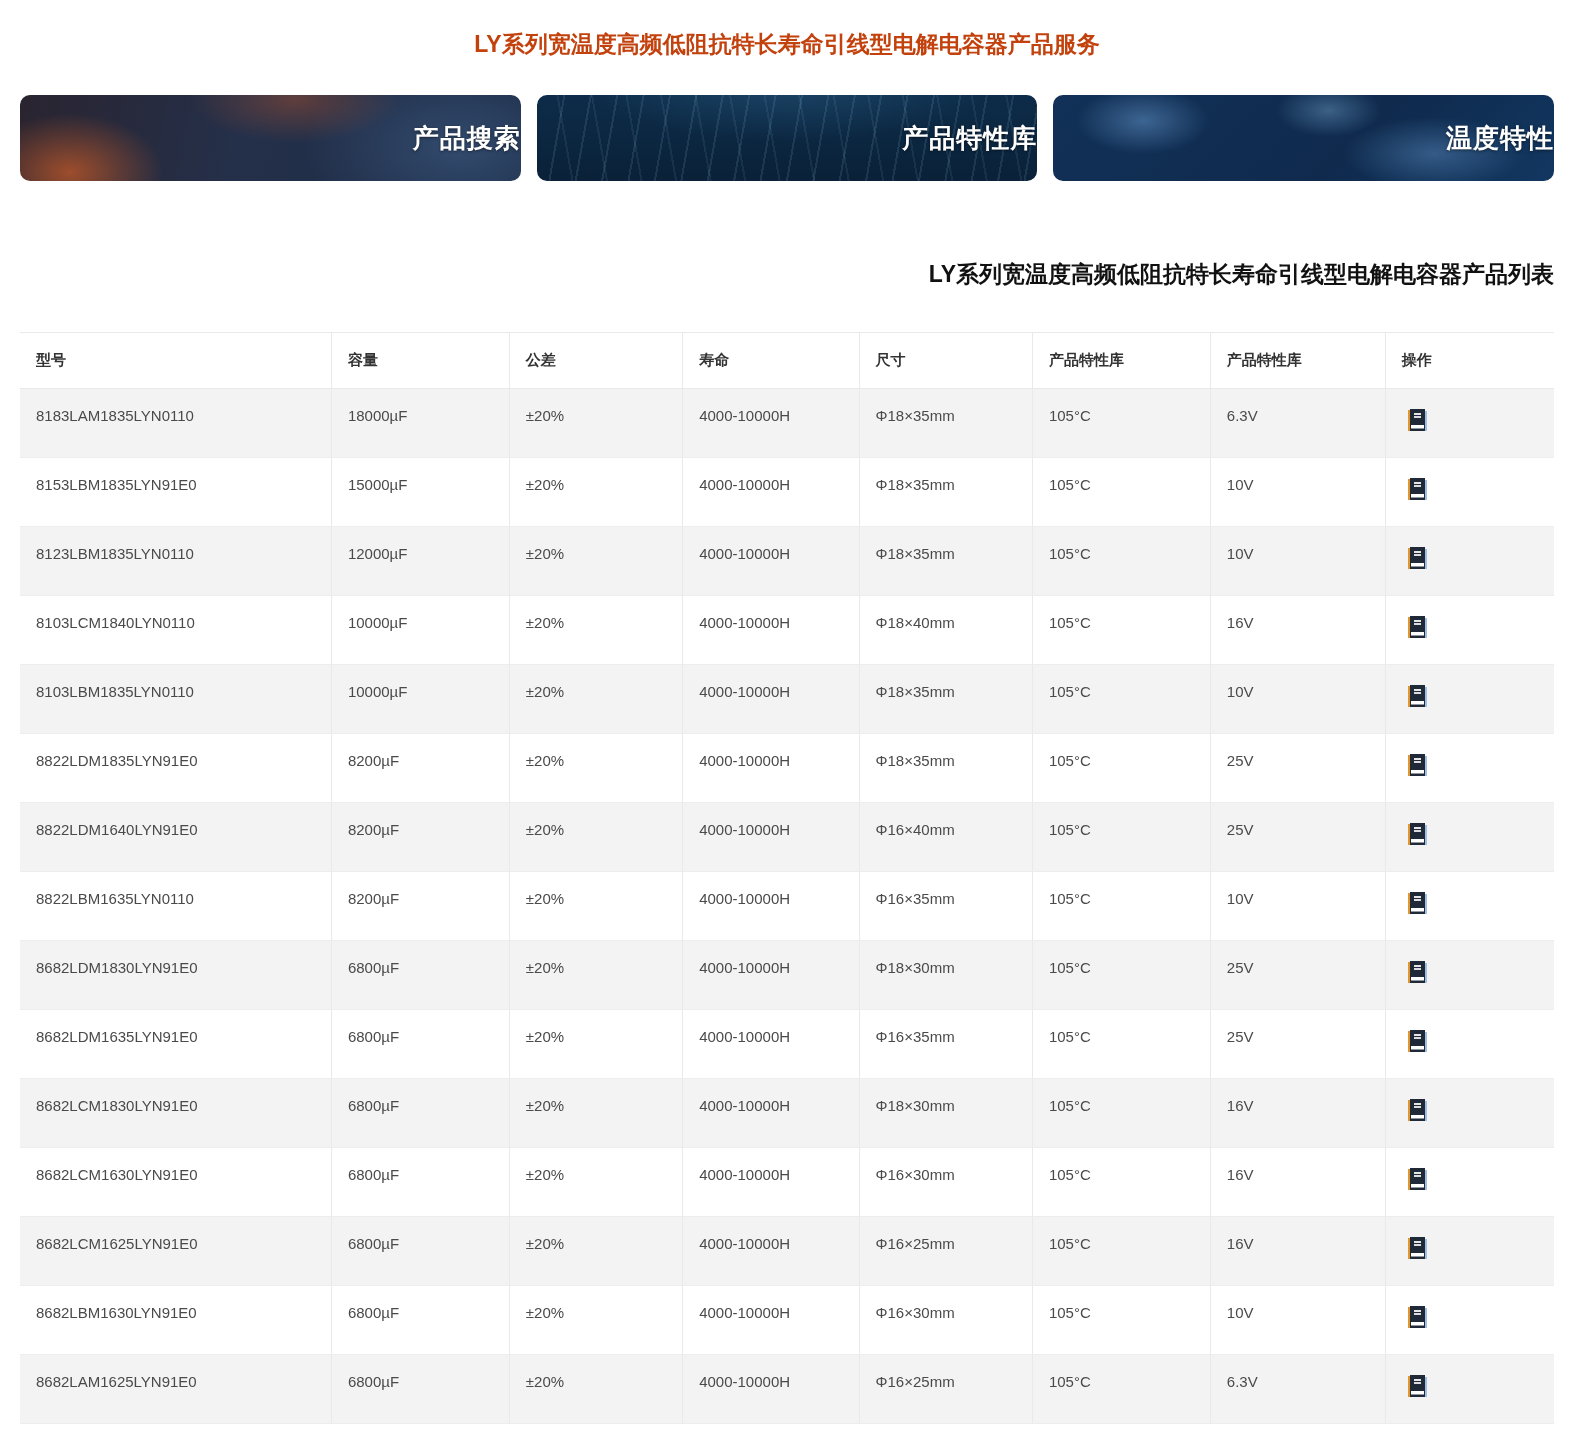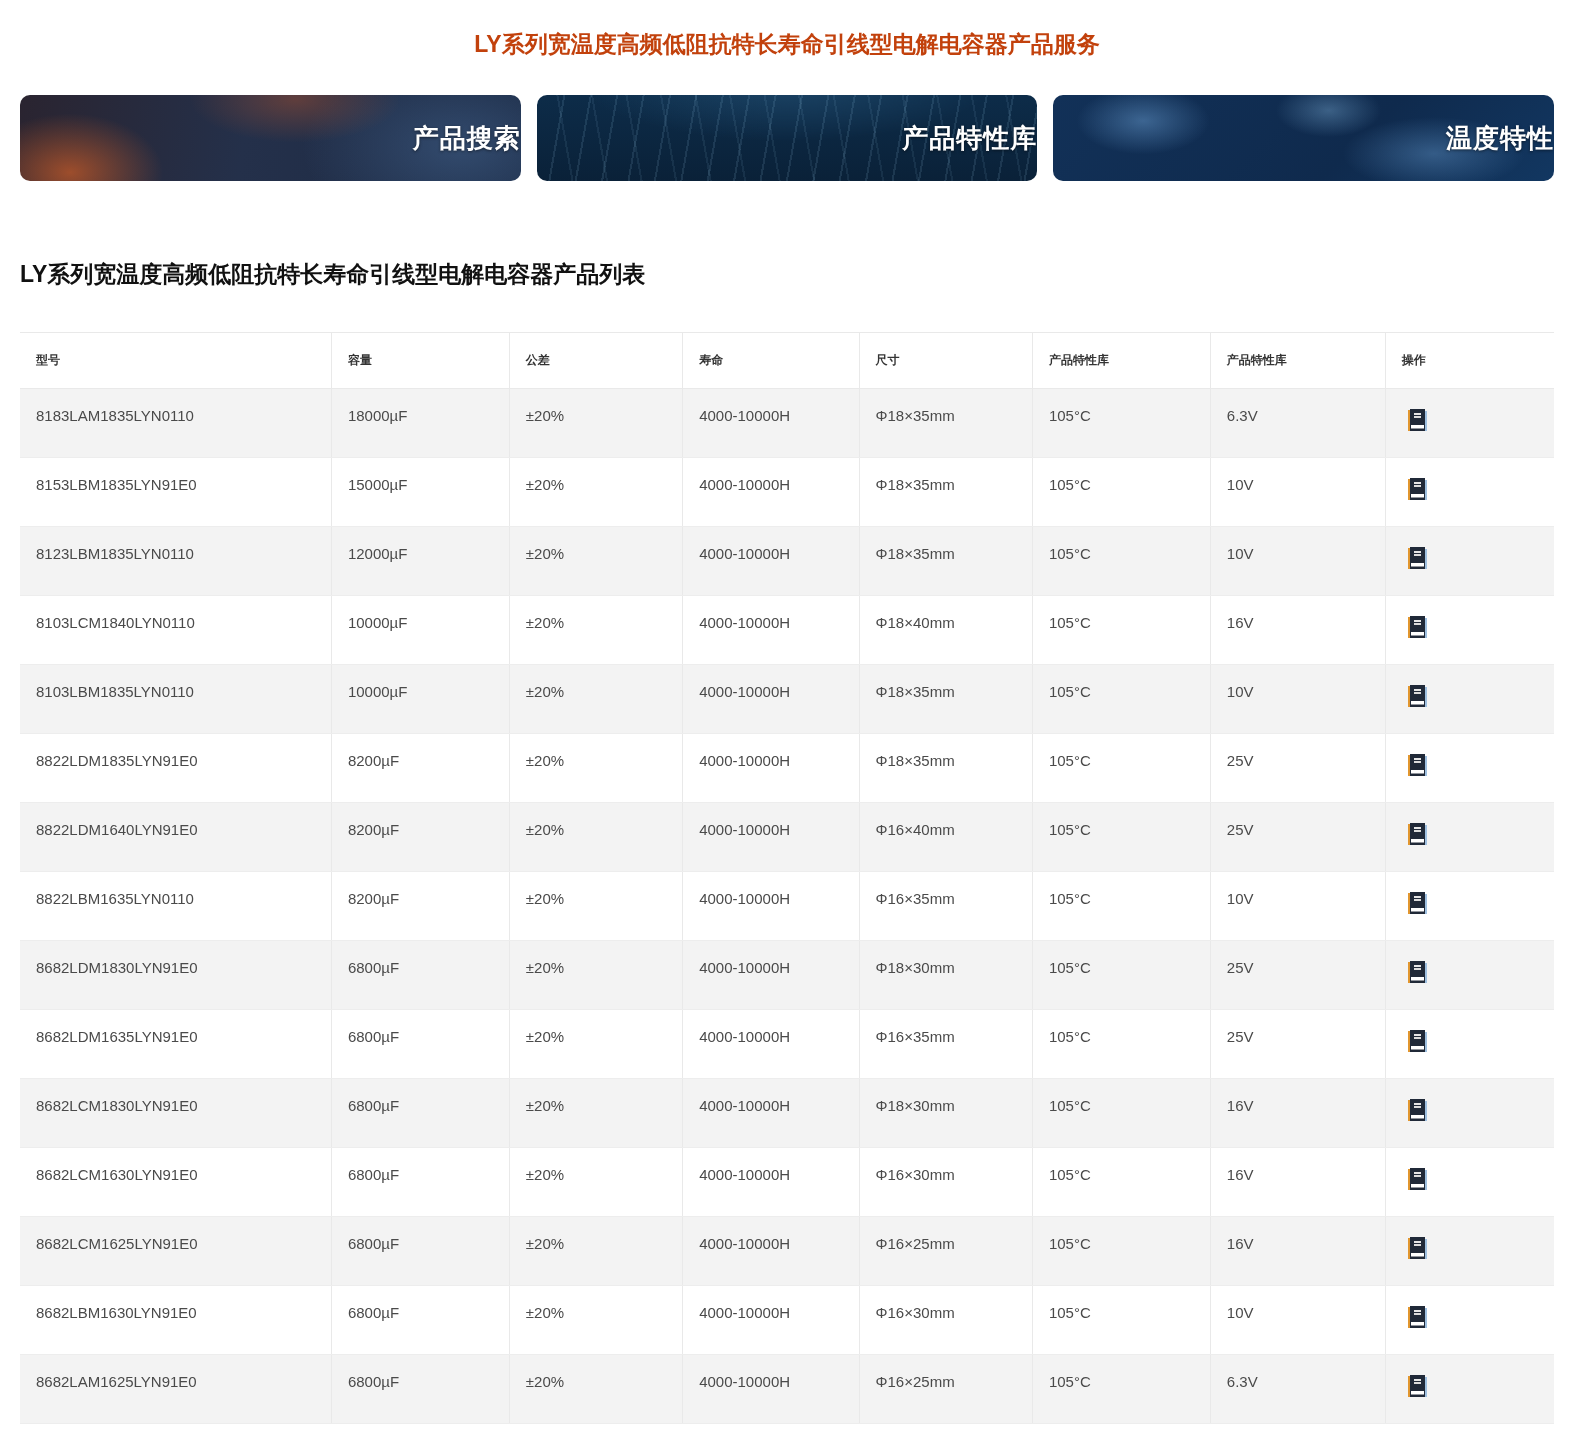--- a/index.html
+++ b/index.html
@@ -14,21 +14,21 @@
   h1.page-title {
     margin:28px 0 0;
     text-align:center;
     font-size:23px;
     line-height:32px;
     font-weight:700;
     color:#c2410c;
   }
   h2.list-title {
     margin:77px 0 0;
-    text-align:left;
+    text-align:right;
     font-size:23px;
     line-height:32px;
     font-weight:700;
     color:#111;
   }
 
   .banners {
     display:flex;
     gap:16px;
     margin-top:35px;
@@ -92,21 +92,21 @@
   table.products col.c-size  { width:11.3%; }
   table.products col.c-temp  { width:11.6%; }
   table.products col.c-volt  { width:11.4%; }
   table.products col.c-act   { width:11.0%; }
 
   table.products th {
     height:56px;
     padding:10px 16px;
     text-align:left;
     vertical-align:middle;
-    font-size:12px;
+    font-size:15px;
     font-weight:700;
     color:#333;
     background:#fff;
     border-top:1px solid #e9e9e9;
     border-bottom:1px solid #e9e9e9;
   }
   table.products td {
     height:69px;
     padding:18px 16px 0;
     vertical-align:top;

